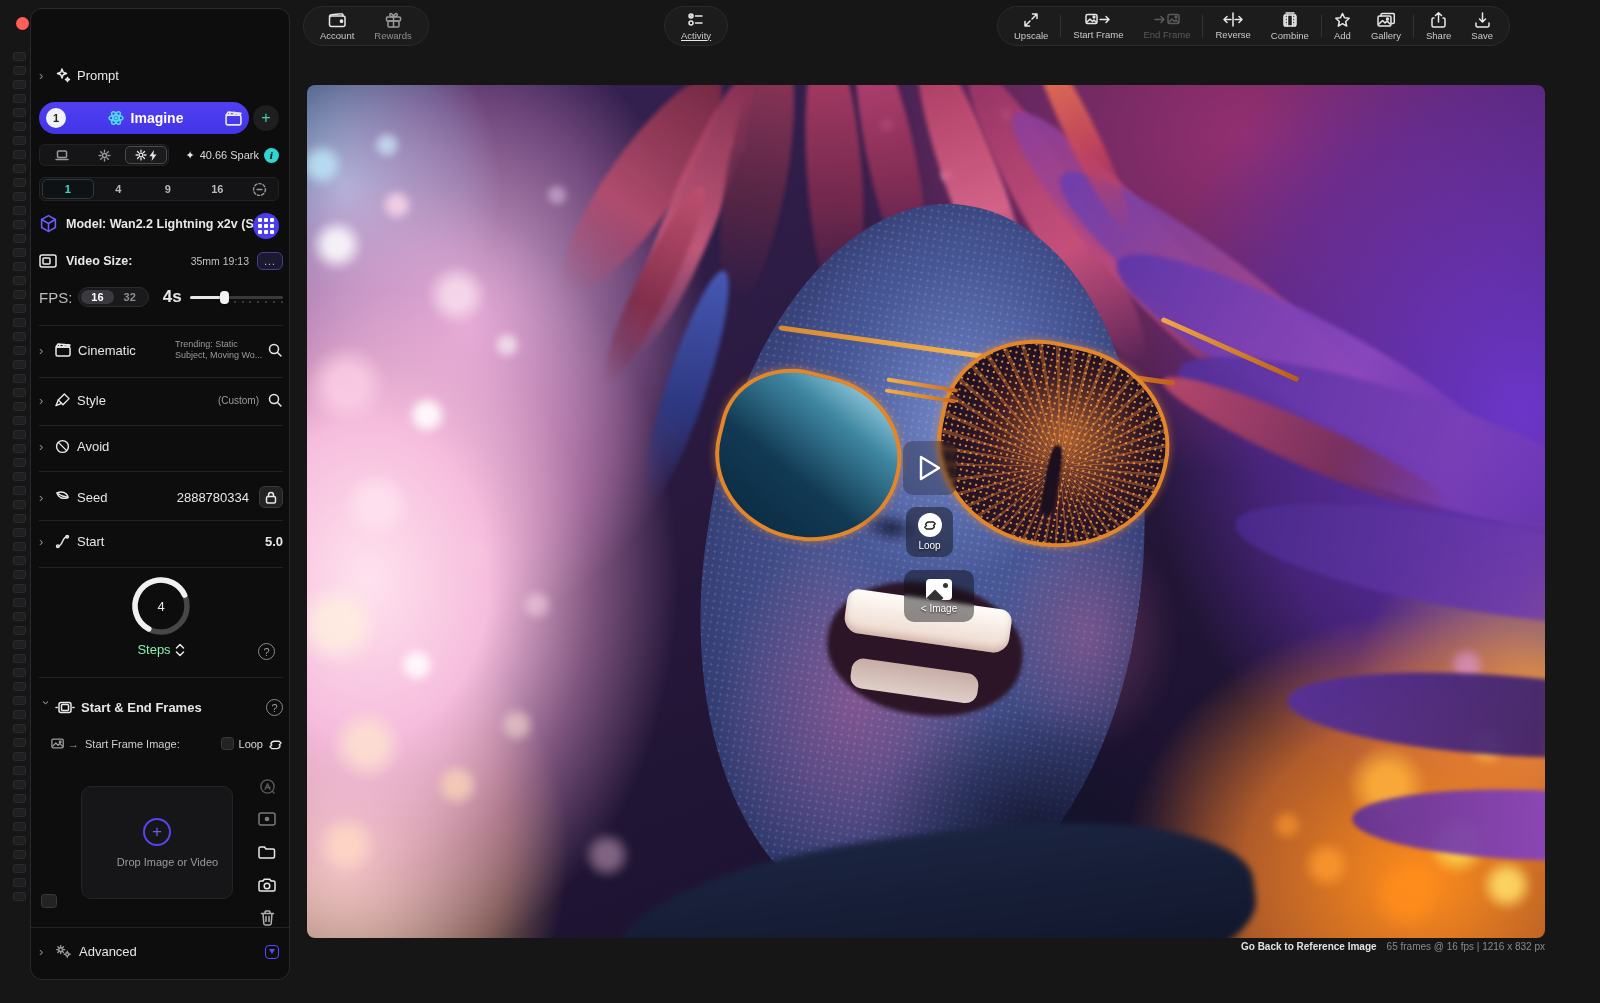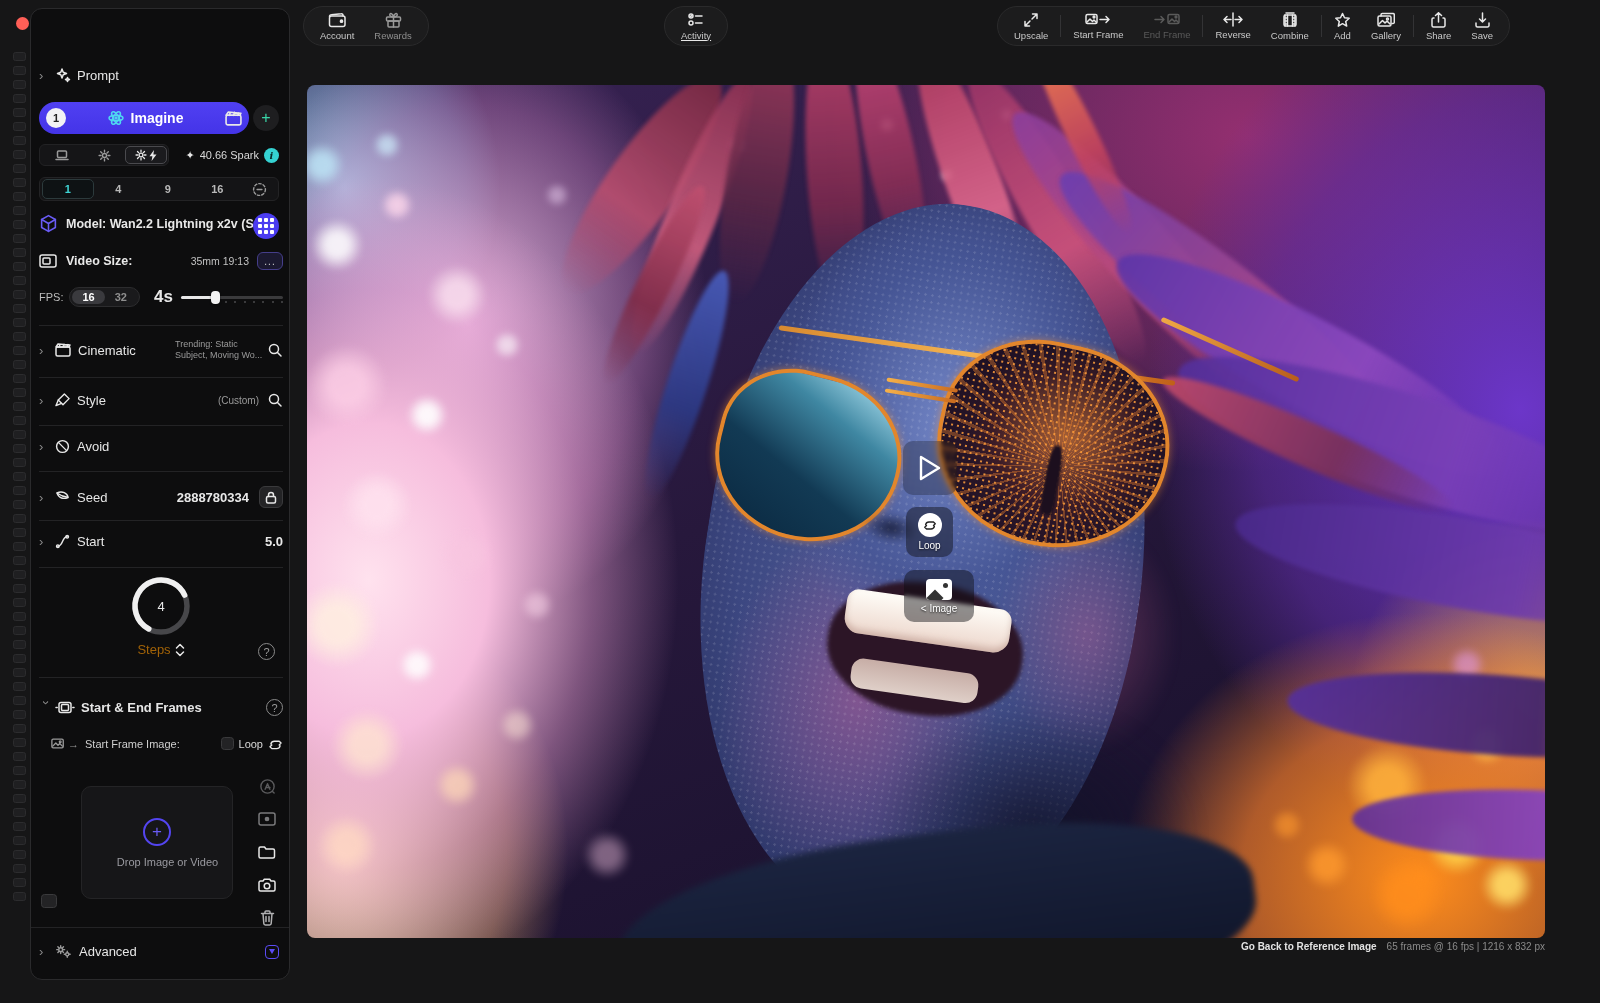--- a/index.html
+++ b/index.html
@@ -92,21 +92,21 @@
 
   .hint2 { width:92px; font-size:9px; line-height:11px; color:#9a9a9a; }
 
   .sq-btn { width:24px; height:22px; border-radius:6px; background:#232325; border:1px solid #3a3a3c;
     display:flex; align-items:center; justify-content:center; }
 
   .dial-wrap { position:absolute; left:98px; top:565px; width:64px; height:64px; }
   .dial-num { position:absolute; inset:0; display:flex; align-items:center; justify-content:center;
     font-size:13px; color:#e8e8e8; }
   .steps-label { position:absolute; left:0; top:633px; width:260px; display:flex; align-items:center;
-    justify-content:center; gap:4px; font-size:13px; color:#a16207; }
+    justify-content:center; gap:4px; font-size:13px; color:#86efac; }
   .help-dot { width:17px; height:17px; border-radius:50%; border:1.5px solid #8a8a8a; color:#9a9a9a;
     font-size:11px; display:flex; align-items:center; justify-content:center; }
 
   .checkbox { width:13px; height:13px; border-radius:3.5px; background:#232325; border:1px solid #3a3a3c; }
 
   .dropzone { position:absolute; left:50px; top:777px; width:152px; height:113px; border-radius:10px;
     background:#161618; border:1px solid #242426; display:flex; flex-direction:column; align-items:center;
     justify-content:center; gap:10px; }
   .dz-plus { width:28px; height:28px; border-radius:50%; border:2px solid #5445f0; color:#6a5cf5;
     font-size:17px; display:flex; align-items:center; justify-content:center; }
@@ -390,21 +390,21 @@
       <svg class="ic white" width="18" height="16" viewBox="0 0 18 16" style="margin-right:9px">
         <rect x="1" y="2" width="16" height="12" rx="2"></rect>
           <rect x="4" y="5" width="7" height="6" rx="1"></rect>
       </svg>
       <span style="font-size:12.5px; font-weight:bold;">Video Size:</span>
       <span style="margin-left:auto; margin-right:8px; font-size:10.5px; color:#c2c2c2;">35mm 19:13</span>
       <span class="pill-btn" style="width:26px;height:18px;background:#1b1930;border-color:#453e8a;font-size:10px;letter-spacing:1px;">...</span>
     </div>
 
     <div class="row" style="top:278px;">
-      <span style="font-size:11px;color:#bdbdbd;margin-right:6px;">FPS:</span>
+      <span style="font-size:15px;color:#bdbdbd;margin-right:6px;">FPS:</span>
       <span class="fps-toggle">
         <span class="fps-opt sel">16</span>
         <span class="fps-opt">32</span>
       </span>
       <span style="font-size:17px;font-weight:bold;margin:0 8px 0 14px;">4s</span>
       <span class="slider">
         <span class="track"></span>
           <span class="fill"></span>
         <span class="handle"></span>
         <span class="ticks">
@@ -464,21 +464,21 @@
 
     <div class="divider" style="top:462px;"></div>
 
     <div class="row" style="top:477px;">
       <span class="chev">›</span>
       <svg class="ic white" width="15" height="15" viewBox="0 0 16 16" style="margin:0 7px 0 2px">
         <path d="M2 3c6-2 11 0 12 5-5 2-10 1-12-5z"></path>
           <path d="M2.5 3.5C6 6 10 7.5 13.5 7.8"></path>
       </svg>
       <span class="lbl13">Seed</span>
-      <span style="margin-left:auto;margin-right:10px;font-size:13px;font-weight:bold;color:#e8e8e8;">2888780334</span>
+      <span style="margin-left:auto;margin-right:10px;font-size:13px;font-weight:normal;color:#e8e8e8;">2888780334</span>
       <span class="sq-btn">
         <svg class="ic white" width="12" height="13" viewBox="0 0 12 13">
           <rect x="1.5" y="5.5" width="9" height="6.5" rx="1.5"></rect>
             <path d="M3.5 5.5V4a2.5 2.5 0 015 0v1.5"></path>
         </svg>
       </span>
     </div>
 
     <div class="divider" style="top:511px;"></div>
 

